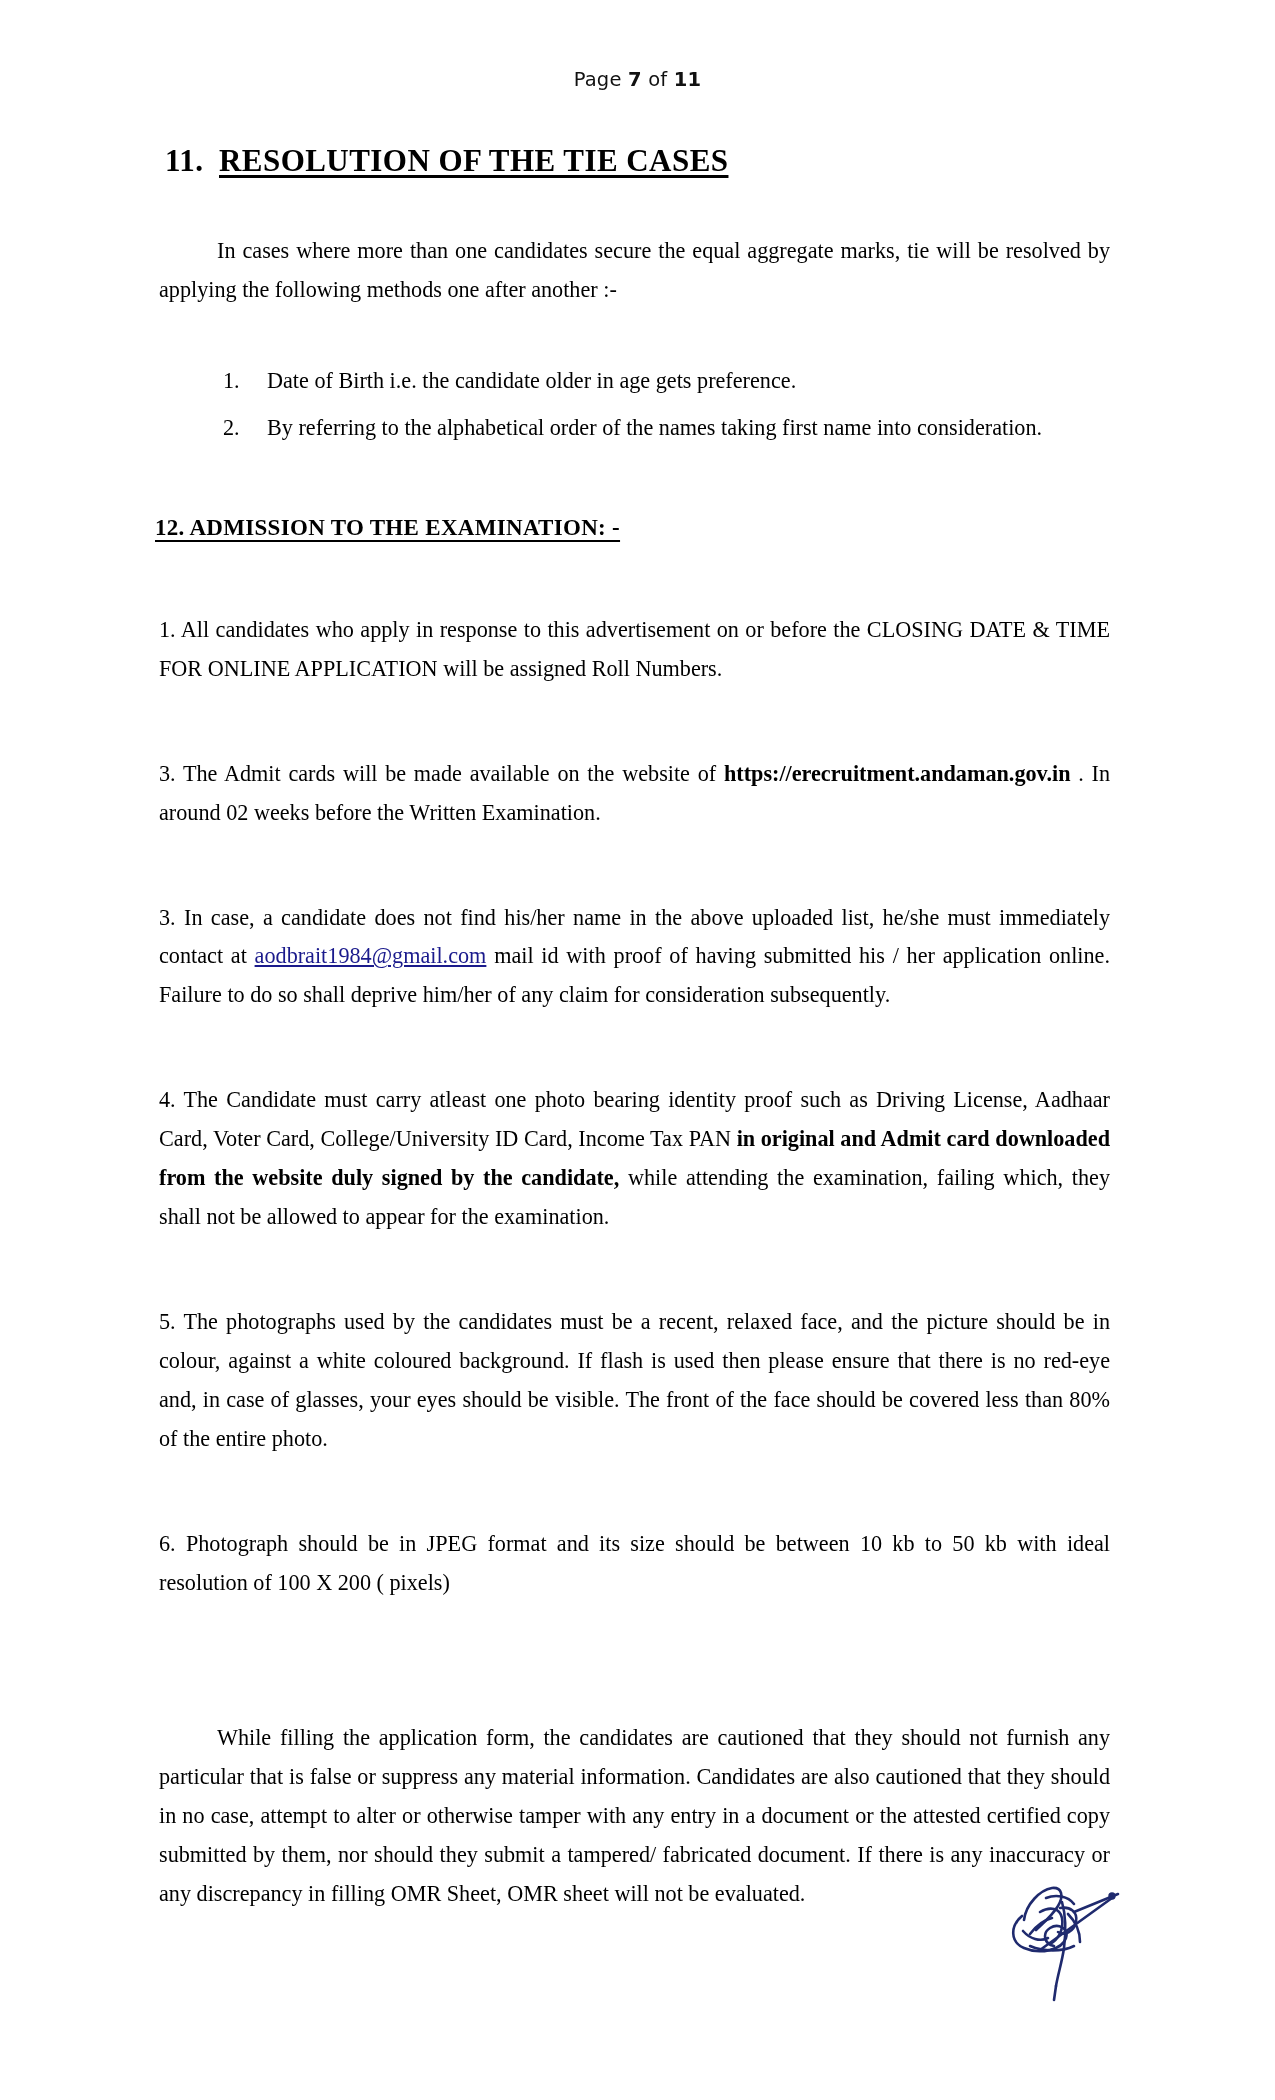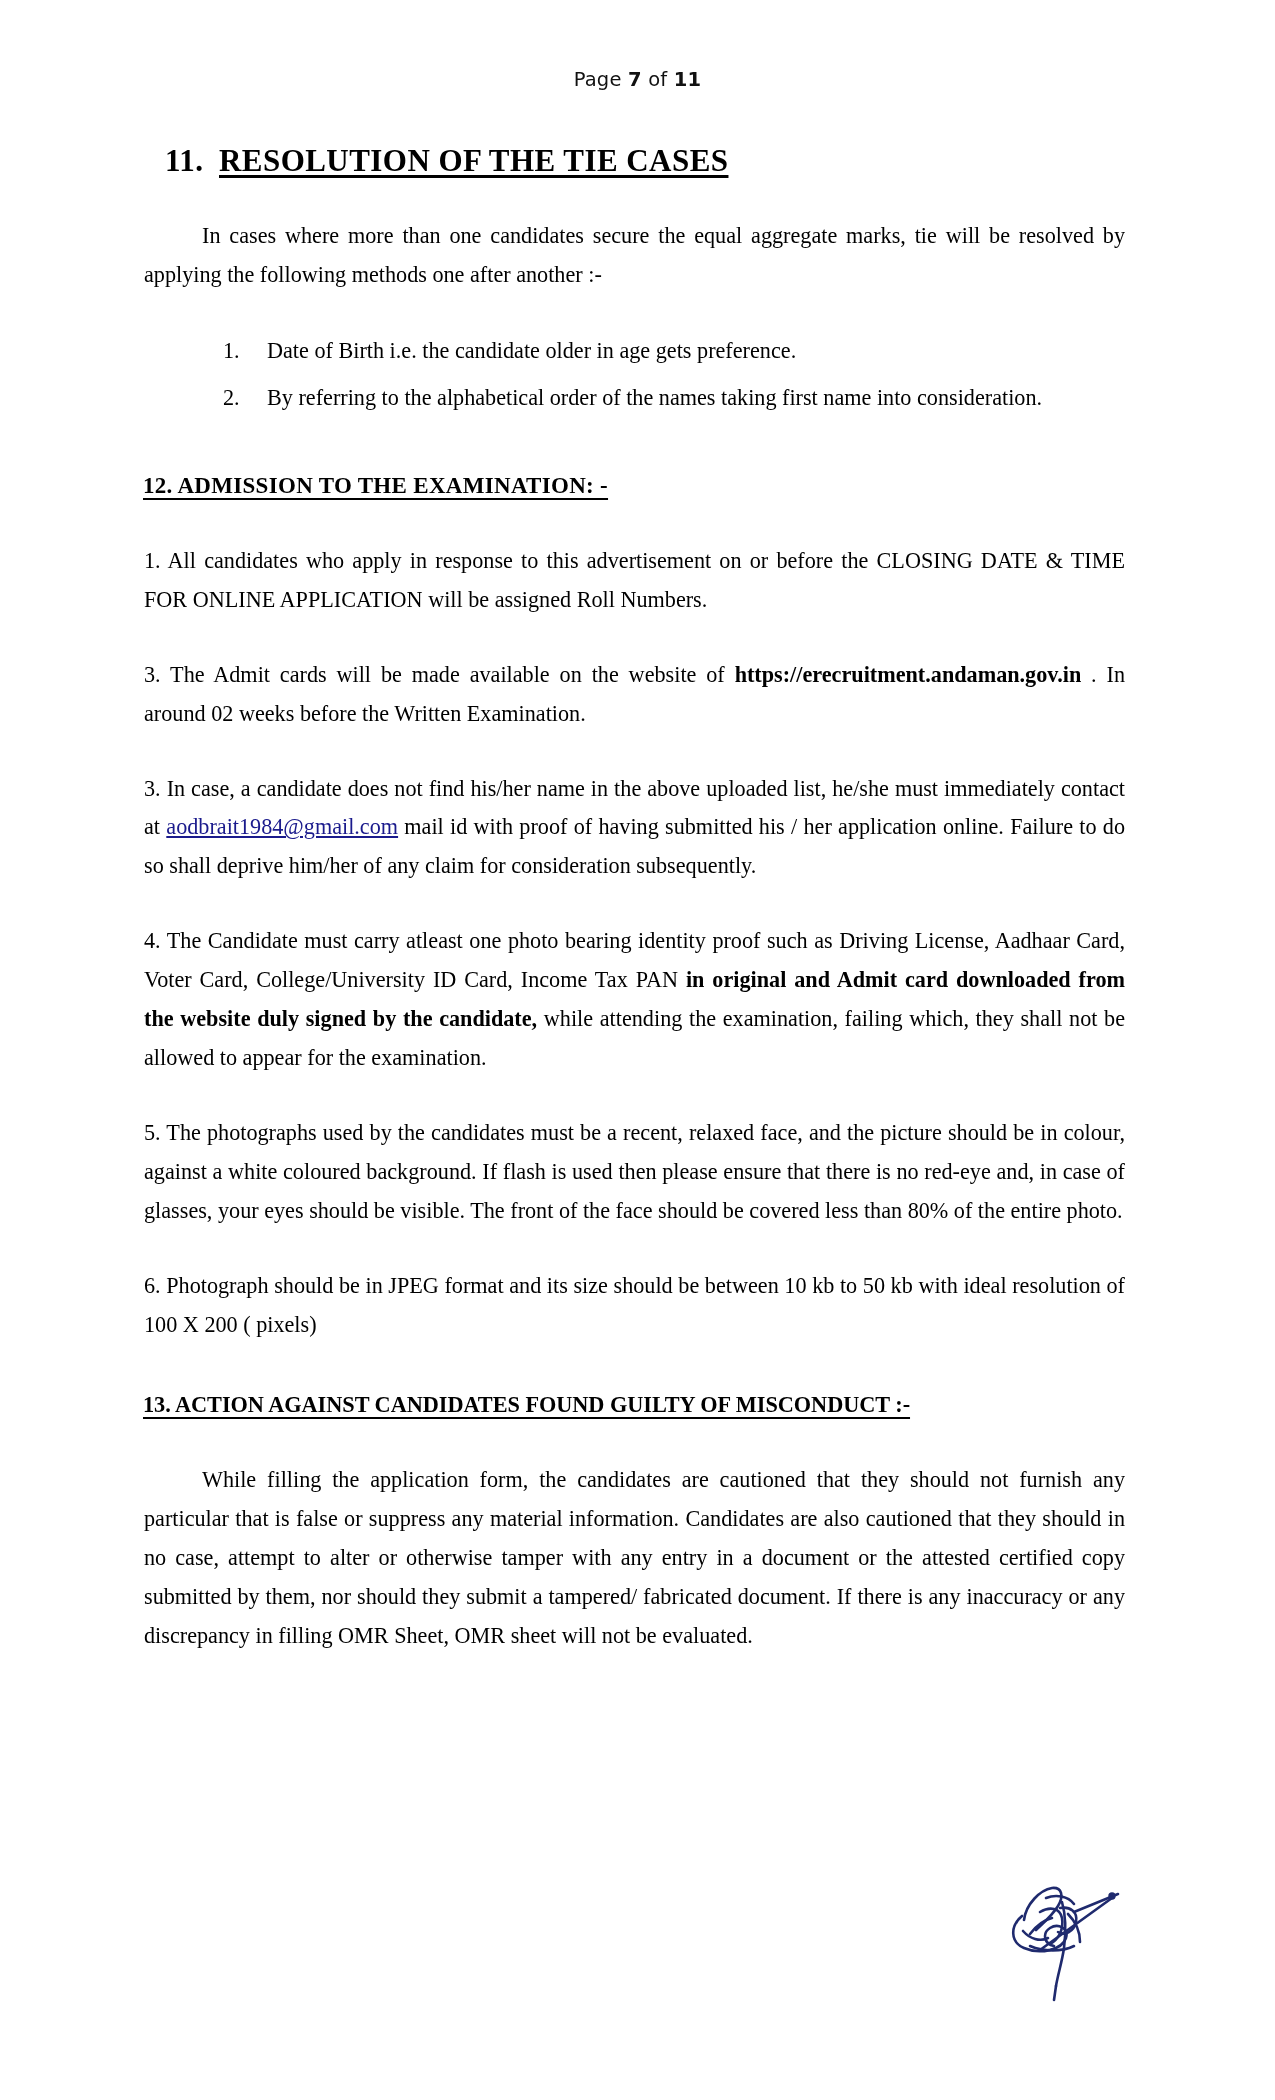--- a/index.html
+++ b/index.html
@@ -58,37 +58,37 @@
     display: inline-block;
     min-width: 54px;
     text-decoration: none;
   }
   .heading-indent .htxt {
     text-decoration: underline;
     text-underline-offset: 4px;
   }
 
   .heading-flush {
-    margin: 0;
+    margin: 12px;
     font-weight: bold;
     font-size: 23px;
     letter-spacing: 0.3px;
     line-height: 1.35;
     text-decoration: underline;
     text-underline-offset: 4.5px;
     white-space: nowrap;
   }
   .heading-13 {
     font-size: 22.3px;
     letter-spacing: -0.05px;
   }
 
   
   p.body {
-    margin: 1px;
+    margin: 16px;
     font-size: 22.2px;
     line-height: 1.755;
     text-align: justify;
     text-justify: inter-word;
     hyphens: none;
   }
   p.body.indent-first { text-indent: 58px; }
 
   .sp-28  { height: 28px; }
   .sp-34  { height: 34px; }
@@ -188,21 +188,20 @@
     <div class="sp-34"></div>
 
     <p class="body">5. The photographs used by the candidates must be a recent, relaxed face, and the picture should be in colour, against a white coloured background. If flash is used then please ensure that there is no red-eye and, in case of glasses, your eyes should be visible. The front of the face should be covered less than 80% of the entire photo.</p>
 
     <div class="sp-34"></div>
 
     <p class="body">6. Photograph should be in JPEG format and its size should be between 10 kb to 50 kb with ideal resolution of 100 X 200 ( pixels)</p>
 
     <div class="sp-44"></div>
 
-    <div class="heading-flush heading-13">13. ACTION AGAINST CANDIDATES FOUND GUILTY OF MISCONDUCT :-</div>
 
     <div class="sp-40"></div>
 
     <p class="body indent-first">While filling the application form, the candidates are cautioned that they should not furnish any particular that is false or suppress any material information. Candidates are also cautioned that they should in no case, attempt to alter or otherwise tamper with any entry in a document or the attested certified copy submitted by them, nor should they submit a tampered/ fabricated document. If there is any inaccuracy or any discrepancy in filling OMR Sheet, OMR sheet will not be evaluated.</p>
 
   </div>
 
   <div class="signature">
     <svg width="150" height="140" viewBox="0 0 150 140" fill="none">
       <g stroke="#1f2a6e" stroke-width="2.6" fill="none" stroke-linecap="round" stroke-linejoin="round">

